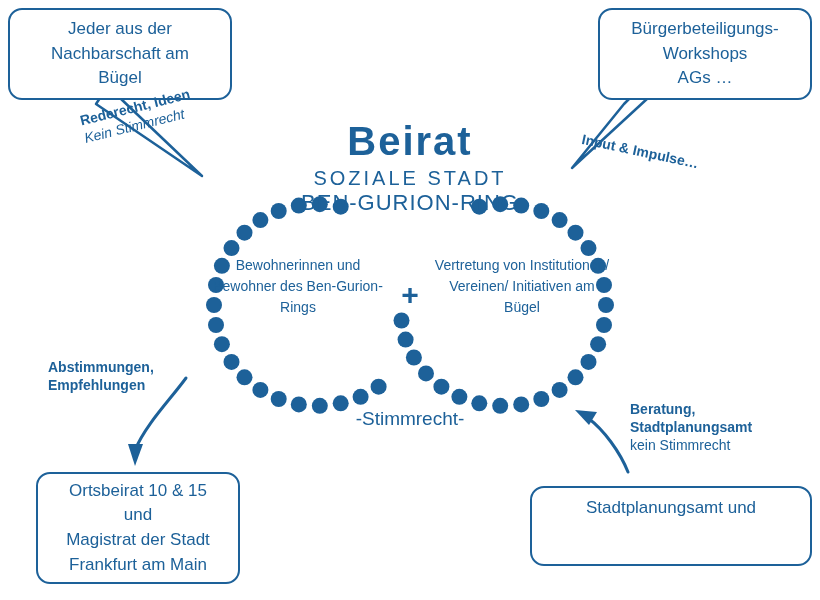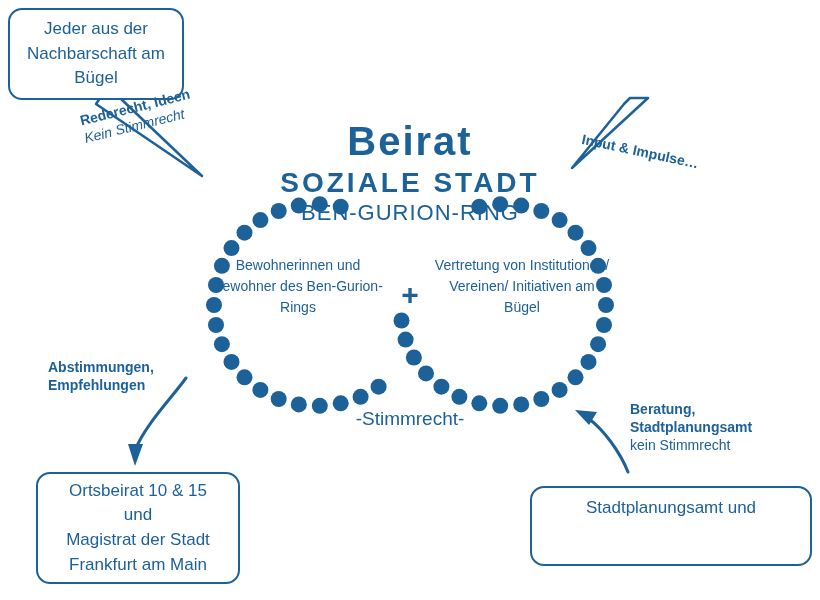--- a/index.html
+++ b/index.html
@@ -42,21 +42,21 @@
     flex-direction: column;
     align-items: center;
     justify-content: center;
     box-sizing: border-box;
     padding: 8px 10px;
   }
   .callout .line { display: block; white-space: nowrap; }
 
   #callout-neighbourhood {
     left: 8px; top: 8px;
-    width: 176px; height: 92px;
+    width: 224px; height: 92px;
   }
   #callout-workshops {
     left: 598px; top: 8px;
     width: 214px; height: 92px;
   }
   #callout-ortsbeirat {
     left: 36px; top: 472px;
     width: 204px; height: 112px;
   }
   #callout-stadtplanung {
@@ -108,24 +108,23 @@
     text-align: center;
   }
   .title-main {
     font-size: 40px;
     font-weight: bold;
     letter-spacing: 2px;
     line-height: 1.05;
     margin-bottom: 4px;
   }
   .title-sub1 {
-    font-size: 28px;
+    font-size: 20px;
     letter-spacing: 3px;
     line-height: 1.2;
-    font-weight: bold;
   }
   .title-sub2 {
     font-size: 22px;
     letter-spacing: 1px;
     line-height: 1.2;
   }
 
   .columns {
     position: absolute;
     left: 198px;
@@ -262,20 +261,25 @@
   </div>
 
   <div id="stimmrecht">-Stimmrecht-</div>
 
   <div class="callout" id="callout-neighbourhood">
     <span class="line">Jeder aus der</span>
     <span class="line">Nachbarschaft am</span>
     <span class="line">Bügel</span>
   </div>
 
+  <div class="callout" id="callout-workshops">
+    <span class="line">Bürgerbeteiligungs-</span>
+    <span class="line">Workshops</span>
+    <span class="line">AGs …</span>
+  </div>
 
   <div class="callout" id="callout-ortsbeirat">
     <span class="line">Ortsbeirat 10 &amp; 15</span>
     <span class="line">und</span>
     <span class="line">Magistrat der Stadt</span>
     <span class="line">Frankfurt am Main</span>
   </div>
 
   <div class="callout" id="callout-stadtplanung">
     <span class="line">Stadtplanungsamt und</span>

